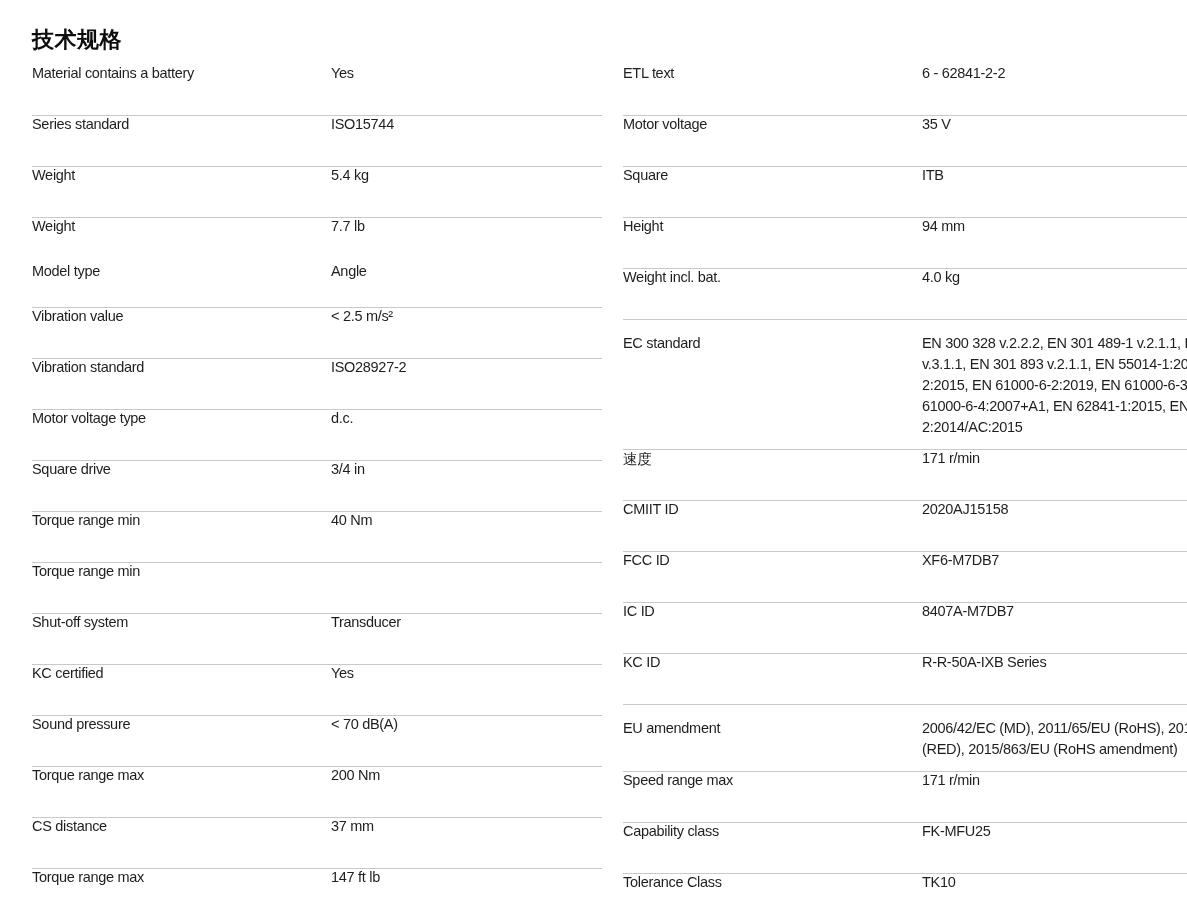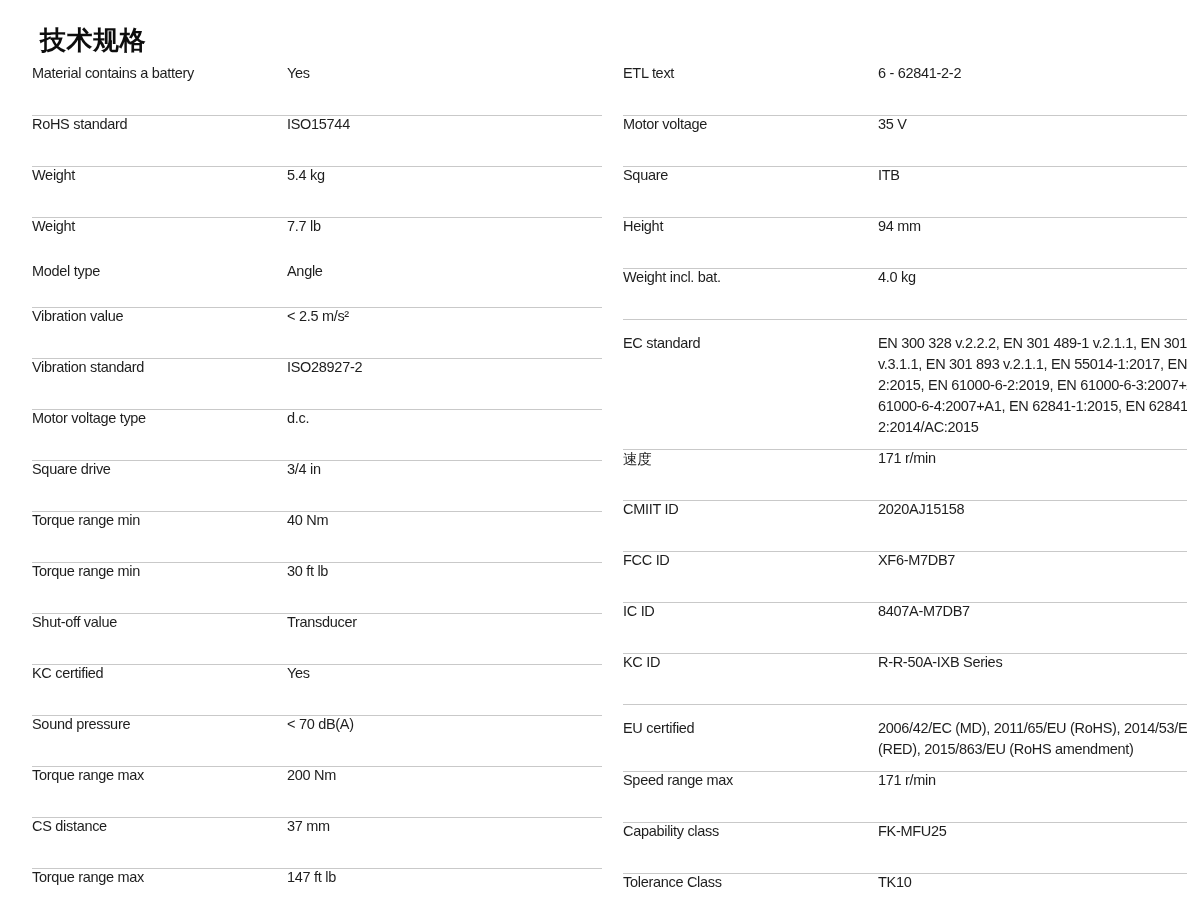--- a/index.html
+++ b/index.html
@@ -7,24 +7,24 @@
   body {
     width: 1187px;
     height: 911px;
     overflow: hidden;
     background: #ffffff;
     font-family: "Liberation Sans", sans-serif;
     color: #1e1e1e;
   }
   .page { padding: 24px 0 0 32px; }
   .page-title {
-    font-size: 26px;
+    font-size: 22px;
     font-weight: 700;
     color: #0d0d0d;
-    margin: 0 0 9px 8px;
+    margin: 0 0 9px 0;
     line-height: 32px;
     letter-spacing: 0.5px;
   }
   .columns {
     display: flex;
     gap: 21px;
     align-items: flex-start;
   }
   .col {
     width: 570px;
@@ -48,35 +48,36 @@
   .spec-row.top-align .spec-label,
   .spec-row.top-align .spec-value { line-height: 21px; }
   .spec-label {
     width: 255px;
     flex: 0 0 255px;
     padding-right: 10px;
   }
   .spec-value {
     flex: 1;
     white-space: pre;
+    margin-left: 44px;
   }
 </style>
 </head>
 <body>
 
 <div class="page">
   <h1 class="page-title">技术规格</h1>
   <div class="columns">
     <div class="col">
         <div class="spec-row">
     <div class="spec-label">Material contains a battery</div>
     <div class="spec-value">Yes</div>
   </div>
         <div class="spec-row">
-    <div class="spec-label">RoHS standard</div>
+    <div class="spec-label">Series standard</div>
     <div class="spec-value">ISO15744</div>
   </div>
         <div class="spec-row">
     <div class="spec-label">Weight</div>
     <div class="spec-value">5.4 kg</div>
   </div>
         <div class="spec-row no-divider compact">
     <div class="spec-label">Weight</div>
     <div class="spec-value">7.7 lb</div>
   </div>
@@ -99,24 +100,23 @@
         <div class="spec-row">
     <div class="spec-label">Square drive</div>
     <div class="spec-value">3/4 in</div>
   </div>
         <div class="spec-row">
     <div class="spec-label">Torque range min</div>
     <div class="spec-value">40 Nm</div>
   </div>
         <div class="spec-row">
     <div class="spec-label">Torque range min</div>
-    <div class="spec-value">30 ft lb</div>
-  </div>
-        <div class="spec-row">
-    <div class="spec-label">Shut-off value</div>
+  </div>
+        <div class="spec-row">
+    <div class="spec-label">Shut-off system</div>
     <div class="spec-value">Transducer</div>
   </div>
         <div class="spec-row">
     <div class="spec-label">KC certified</div>
     <div class="spec-value">Yes</div>
   </div>
         <div class="spec-row">
     <div class="spec-label">Sound pressure</div>
     <div class="spec-value">&lt; 70 dB(A)</div>
   </div>
@@ -176,21 +176,21 @@
   </div>
         <div class="spec-row">
     <div class="spec-label">IC ID</div>
     <div class="spec-value">8407A-M7DB7</div>
   </div>
         <div class="spec-row">
     <div class="spec-label">KC ID</div>
     <div class="spec-value">R-R-50A-IXB Series</div>
   </div>
         <div class="spec-row top-align">
-    <div class="spec-label">EU certified</div>
+    <div class="spec-label">EU amendment</div>
     <div class="spec-value">2006/42/EC (MD), 2011/65/EU (RoHS), 2014/53/EU
 (RED), 2015/863/EU (RoHS amendment)</div>
   </div>
         <div class="spec-row">
     <div class="spec-label">Speed range max</div>
     <div class="spec-value">171 r/min</div>
   </div>
         <div class="spec-row">
     <div class="spec-label">Capability class</div>
     <div class="spec-value">FK-MFU25</div>

